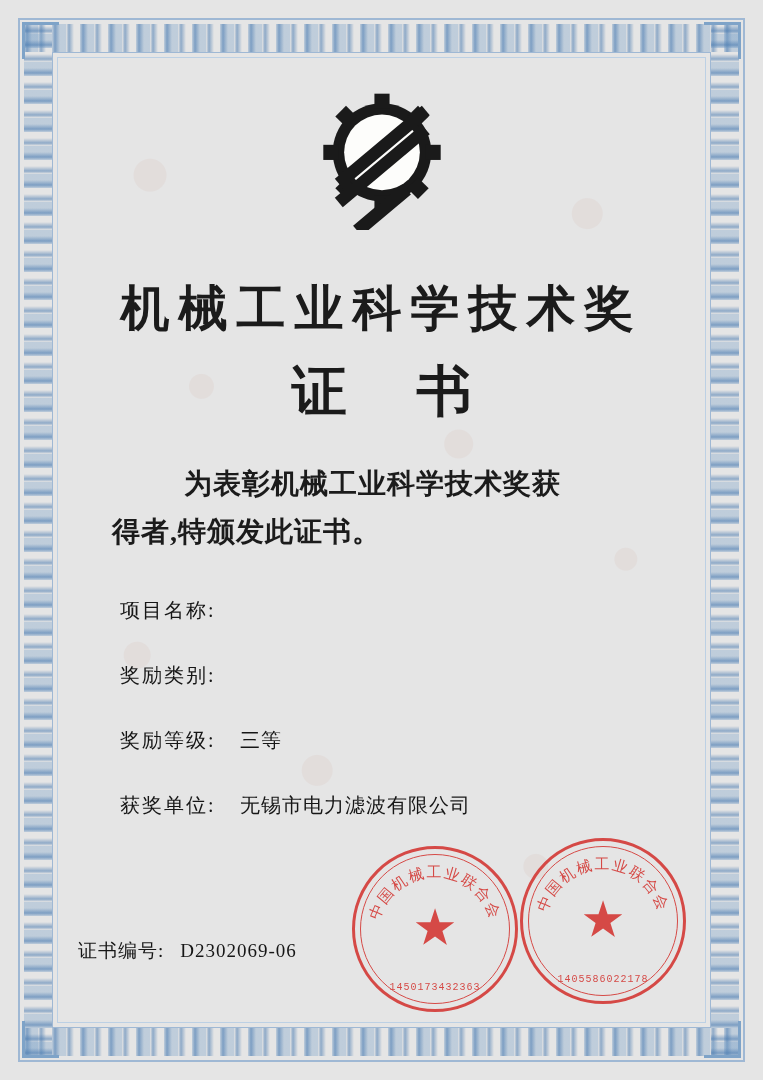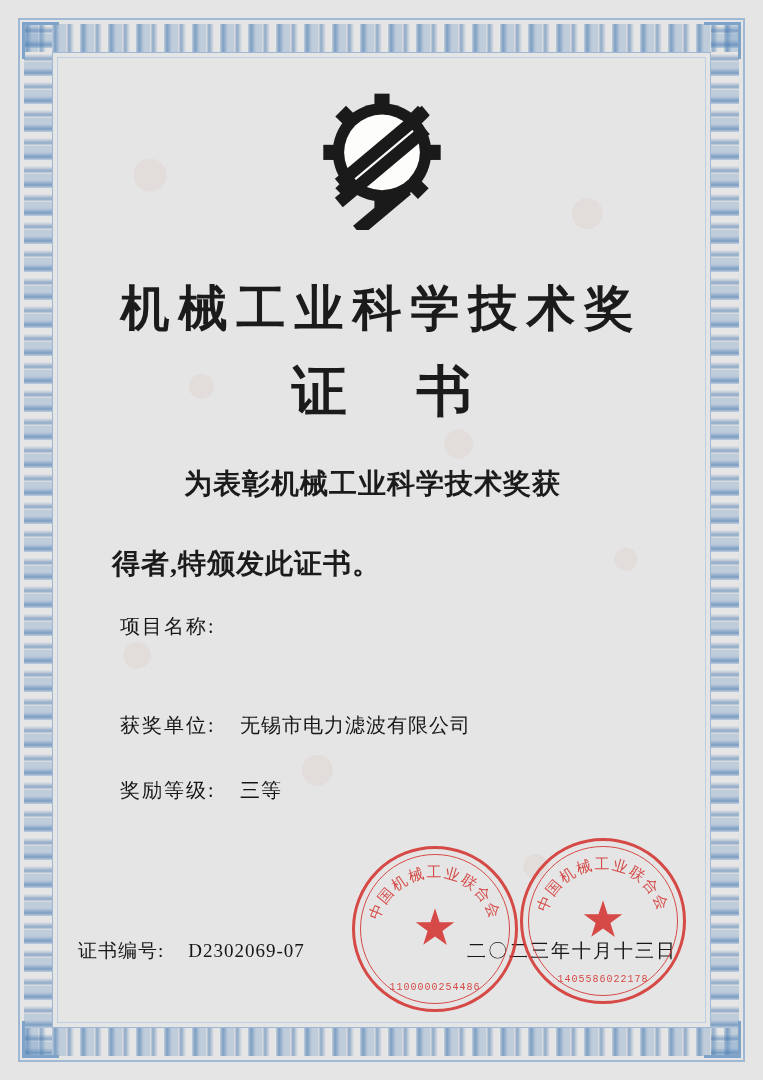--- a/index.html
+++ b/index.html
@@ -169,29 +169,28 @@
     left: 112px;
     right: 96px;
     top: 460px;
     font-size: 28px;
     line-height: 48px;
     color: #1b1b1b;
     letter-spacing: 1px;
     font-weight: bold;
   }
   .citation .line1 { text-indent: 72px; display: block; }
-  .citation .line2 { display: block; margin-top: 32px; }
+  .citation .line2 { display: block; }
 
   
   .fields {
     position: absolute;
     left: 120px;
     right: 80px;
     top: 595px;
-    margin-top: 16px;
   }
   .field-row {
     display: flex;
     align-items: flex-start;
     margin-bottom: 34px;
     font-size: 20px;
     color: #161616;
     line-height: 31px;
   }
   .field-label {
@@ -206,21 +205,21 @@
 
   
   .cert-no {
     position: absolute;
     left: 78px;
     top: 938px;
     font-size: 19px;
     color: #161616;
     letter-spacing: 1px;
   }
-  .cert-no .no-label { margin-right: 24px; }
+  .cert-no .no-label { margin-right: 16px; }
   .cert-date {
     position: absolute;
     right: 86px;
     top: 938px;
     font-size: 19px;
     color: #161616;
     letter-spacing: 2px;
   }
 
   
@@ -327,48 +326,48 @@
   <div class="citation">
     <span class="line1">为表彰机械工业科学技术奖获</span>
     <span class="line2">得者,特颁发此证书。</span>
   </div>
 
   <div class="fields">
     <div class="field-row">
       <div class="field-label">项目名称:</div>
     </div>
     <div class="field-row">
+      <div class="field-label">奖励类别:</div>
+    </div>
+    <div class="field-row">
+      <div class="field-label">奖励等级:</div>
+      <div class="field-value">三等</div>
     </div>
     <div class="field-row">
       <div class="field-label">获奖单位:</div>
       <div class="field-value">无锡市电力滤波有限公司</div>
     </div>
-    <div class="field-row">
-      <div class="field-label">奖励等级:</div>
-      <div class="field-value">三等</div>
-    </div>
   </div>
 
   <div class="cert-no">
-    <span class="no-label">证书编号:</span><span>D2302069-07</span>
-  </div>
-  <div class="cert-date">二〇二三年十月十三日</div>
+    <span class="no-label">证书编号:</span><span>D2302069-06</span>
+  </div>
 
   <div class="seal seal-left">
     <div class="seal-inner-ring"></div>
     <svg class="seal-arc-text" viewBox="0 0 160 160">
       <defs>
         <path id="arcL" d="M 22,86 A 58,58 0 0 1 138,86"></path>
       </defs>
       <text text-anchor="middle">
         <textPath href="#arcL" startOffset="50%">中国机械工业联合会</textPath>
       </text>
     </svg>
     <div class="seal-star">★</div>
-    <div class="seal-bottom-code">1100000254486</div>
+    <div class="seal-bottom-code">1450173432363</div>
   </div>
 
   <div class="seal seal-right">
     <div class="seal-inner-ring"></div>
     <svg class="seal-arc-text" viewBox="0 0 160 160">
       <defs>
         <path id="arcR" d="M 22,86 A 58,58 0 0 1 138,86"></path>
       </defs>
       <text text-anchor="middle">
         <textPath href="#arcR" startOffset="50%">中国机械工业联合会</textPath>

